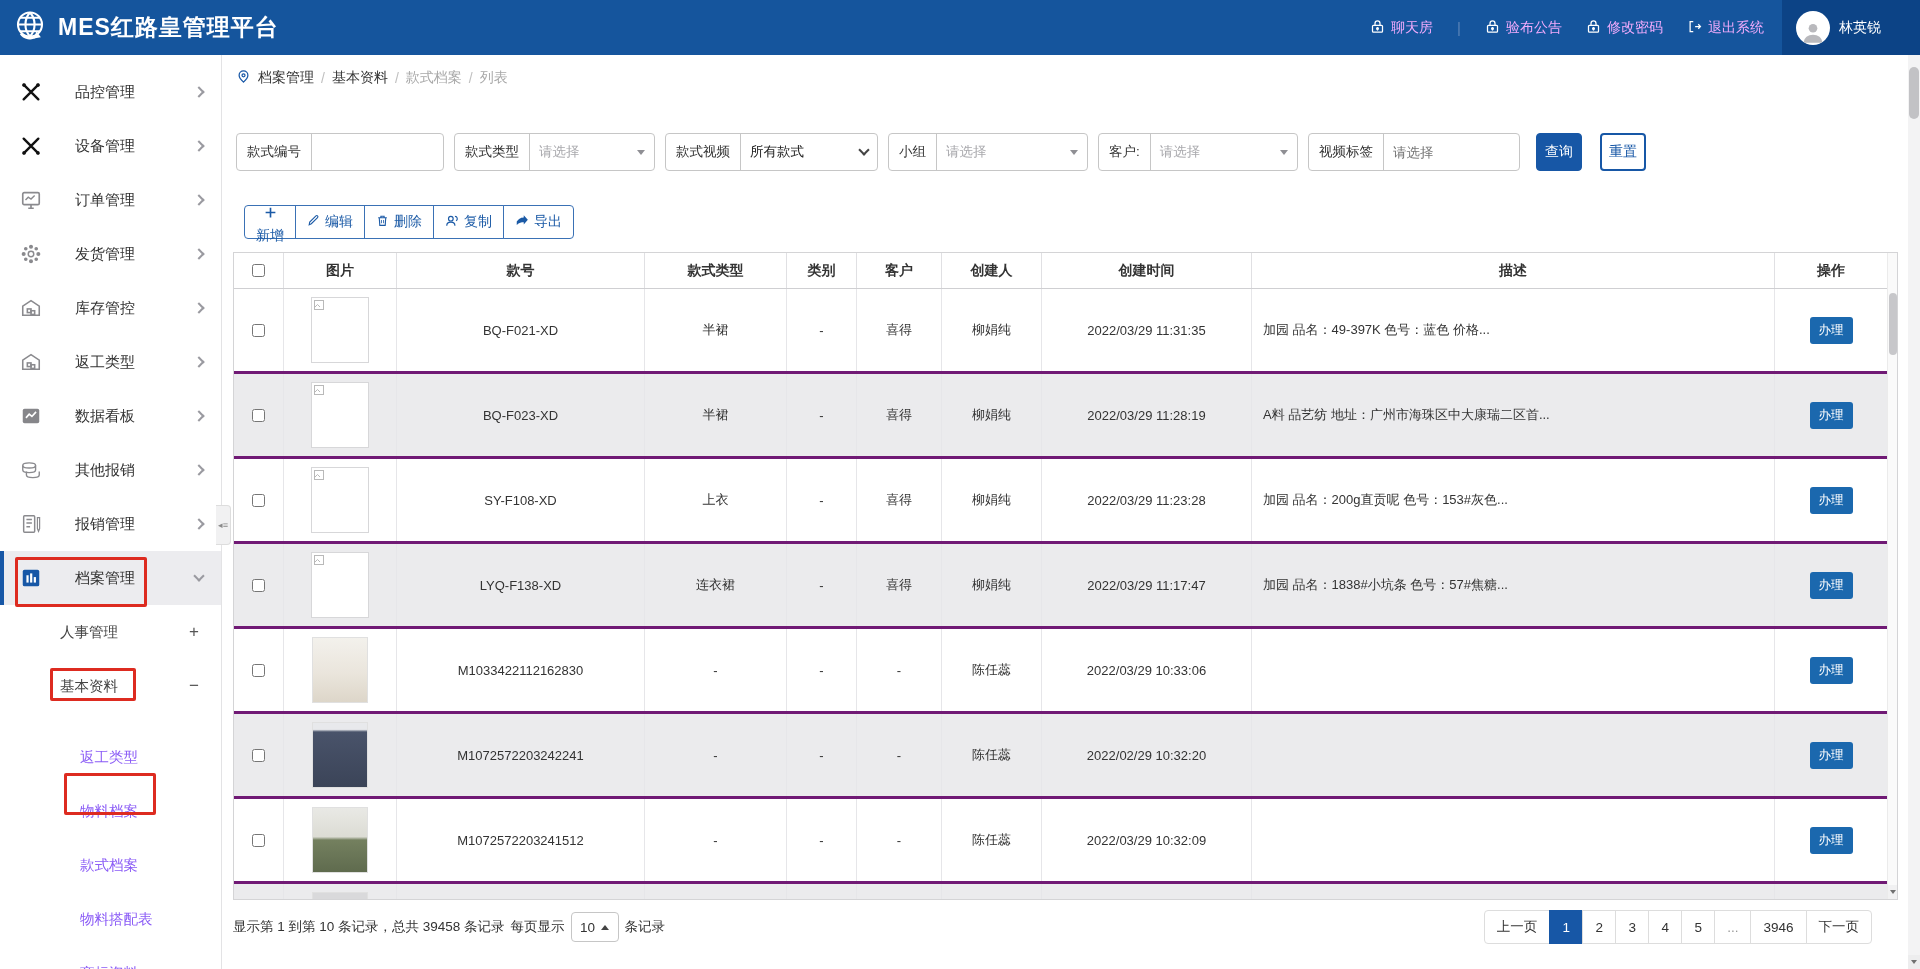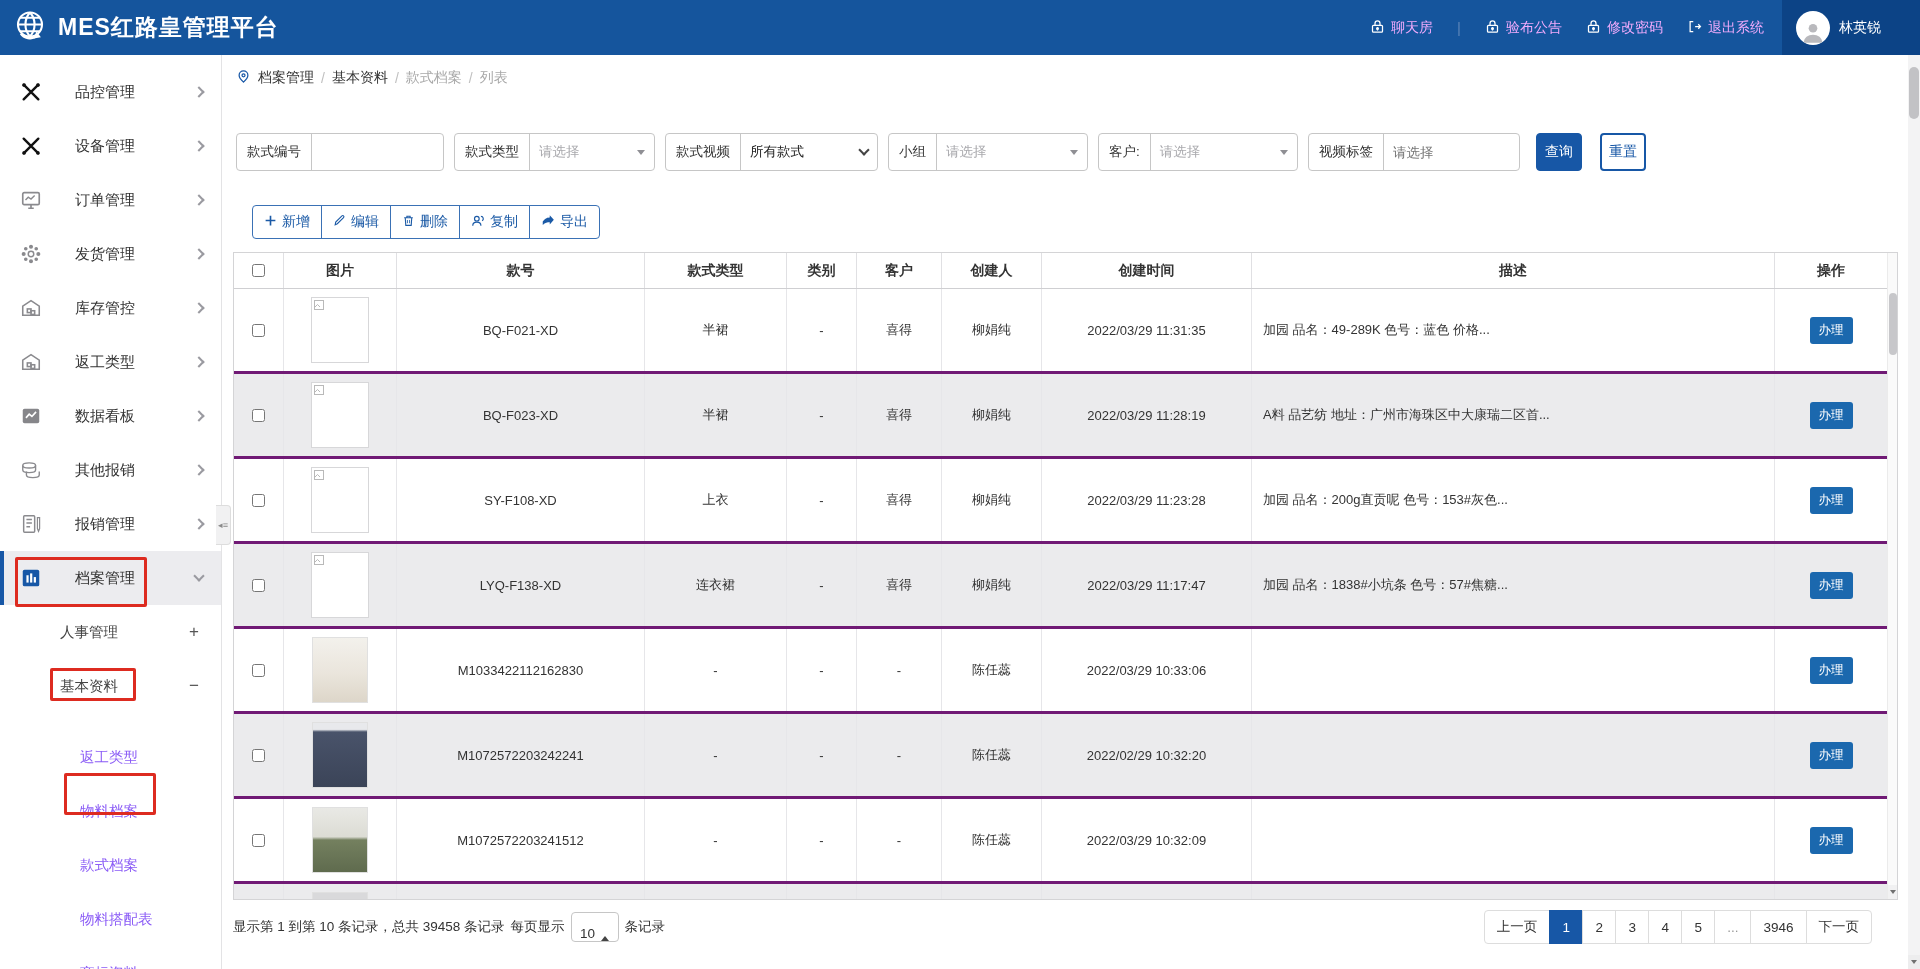--- a/index.html
+++ b/index.html
@@ -57,21 +57,21 @@
   .tri-down { width:0; height:0; border-left:4px solid transparent; border-right:4px solid transparent; border-top:5px solid #8f8f94; }
   .sel-chev { width:8px; height:8px; border-right:2px solid #444; border-bottom:2px solid #444; transform:rotate(45deg); margin-top:-4px; }
   .btn-primary { height:38px; width:46px; background:#1757a6; color:#fff; border:1px solid #1757a6; border-radius:4px;
     font-size:14px; cursor:pointer; margin-left:6px; font-family:inherit; }
   .btn-outline { height:38px; width:46px; background:#fff; color:#1757a6; border:2px solid #1757a6; border-radius:4px;
     font-size:14px; cursor:pointer; margin-left:8px; font-family:inherit; }
 
   .toolbar { position:absolute; left:14px; top:150px; display:flex; }
   .tbtn { height:34px; padding:0 11px; background:#fff; border:1px solid #3a71b5; color:#1b5aa6; font-size:14px;
     display:flex; align-items:center; gap:5px; cursor:pointer; margin-left:-1px; font-family:inherit; }
-  .tbtn:first-child { border-radius:4px 0 0 4px; margin-left:16px; }
+  .tbtn:first-child { border-radius:4px 0 0 4px; margin-left:8px;flex-direction:column; }
   .tbtn:last-child { border-radius:0 4px 4px 0; }
 
   
   .tablewrap { position:absolute; left:11px; top:197px; width:1665px; height:648px;
     border:1px solid #d4d4d6; overflow:hidden; background:#fff; }
   .thead { display:flex; height:36px; border-bottom:1px solid #cfcfd2; background:#fff; }
   .hcell { display:flex; align-items:center; justify-content:center; font-weight:bold; font-size:14px;
     border-right:1px solid #e0e0e3; }
   .trow { display:flex; height:85px; border-bottom:3px solid #701a75; background:#fff; }
   .trow.alt { background:#ebebed; }
@@ -90,21 +90,21 @@
   .photo.p4 { background:#d9d9db; height:14px; align-self:flex-start; margin-top:8px; }
   .op-btn { background:#1b68ae; color:#fff; border:none; border-radius:3px; padding:5px 9px; font-size:12.5px; cursor:pointer; font-family:inherit; }
   .tscroll { position:absolute; right:0; top:0; width:10px; height:100%; background:#fafafa; border-left:1px solid #ebebeb; }
   .tscroll-thumb { position:absolute; left:1px; top:40px; width:8px; height:62px; background:#c7c7ca; border-radius:4px; }
   .tscroll-down { position:absolute; left:0; bottom:0; width:10px; height:14px; background:#f1f1f2; display:flex; align-items:center; justify-content:center; }
   .arr-down { width:0;height:0;border-left:3px solid transparent;border-right:3px solid transparent;border-top:4px solid #707070; }
 
   
   .pagebar { position:absolute; left:11px; right:48px; top:850px; height:44px; display:flex; align-items:center; }
   .pinfo { display:flex; align-items:center; gap:6px; font-size:13.5px; color:#333; }
-  .psize { width:48px; height:30px; border:1px solid #c6c6c6; border-radius:4px; display:flex; align-items:flex-end;
+  .psize { width:48px; height:30px; border:1px solid #c6c6c6; border-radius:4px; display:flex; align-items:center;
     justify-content:center; gap:6px; cursor:pointer; background:#fff; }
   .tri-up { width:0; height:0; border-left:4px solid transparent; border-right:4px solid transparent; border-bottom:5px solid #444; }
   .pager { margin-left:auto; display:flex; }
   .pbtn { height:34px; min-width:34px; padding:0 12px; border:1px solid #ddd; background:#fff; color:#333;
     font-size:13.5px; display:flex; align-items:center; justify-content:center; margin-left:-1px; cursor:pointer; }
   .pbtn:first-child { border-radius:4px 0 0 4px; margin-left:0; }
   .pbtn:last-child { border-radius:0 4px 4px 0; }
   .pbtn.active { background:#1757a6; border-color:#1757a6; color:#fff; }
   .pbtn.dots { color:#999; }
 
@@ -429,21 +429,21 @@
               <path d="M1 7l2.5-2.5L6 7" stroke="#b9b9b9" fill="none"></path>
             </svg>
           </div>
         </div>
       <div class="cell w-no">BQ-F021-XD</div>
       <div class="cell w-type">半裙</div>
       <div class="cell w-cat">-</div>
       <div class="cell w-cust">喜得</div>
       <div class="cell w-creator">柳娟纯</div>
       <div class="cell w-time">2022/03/29 11:31:35</div>
-      <div class="cell w-desc desc">加园 品名：49-289K 色号：蓝色 价格...</div>
+      <div class="cell w-desc desc">加园 品名：49-397K 色号：蓝色 价格...</div>
       <div class="cell w-op">
           <button class="op-btn">办理</button>
         </div>
     </div>
 
     <div class="trow alt">
       <div class="cell w-check">
           <input type="checkbox" style="">
         </div>
       <div class="cell w-img">

